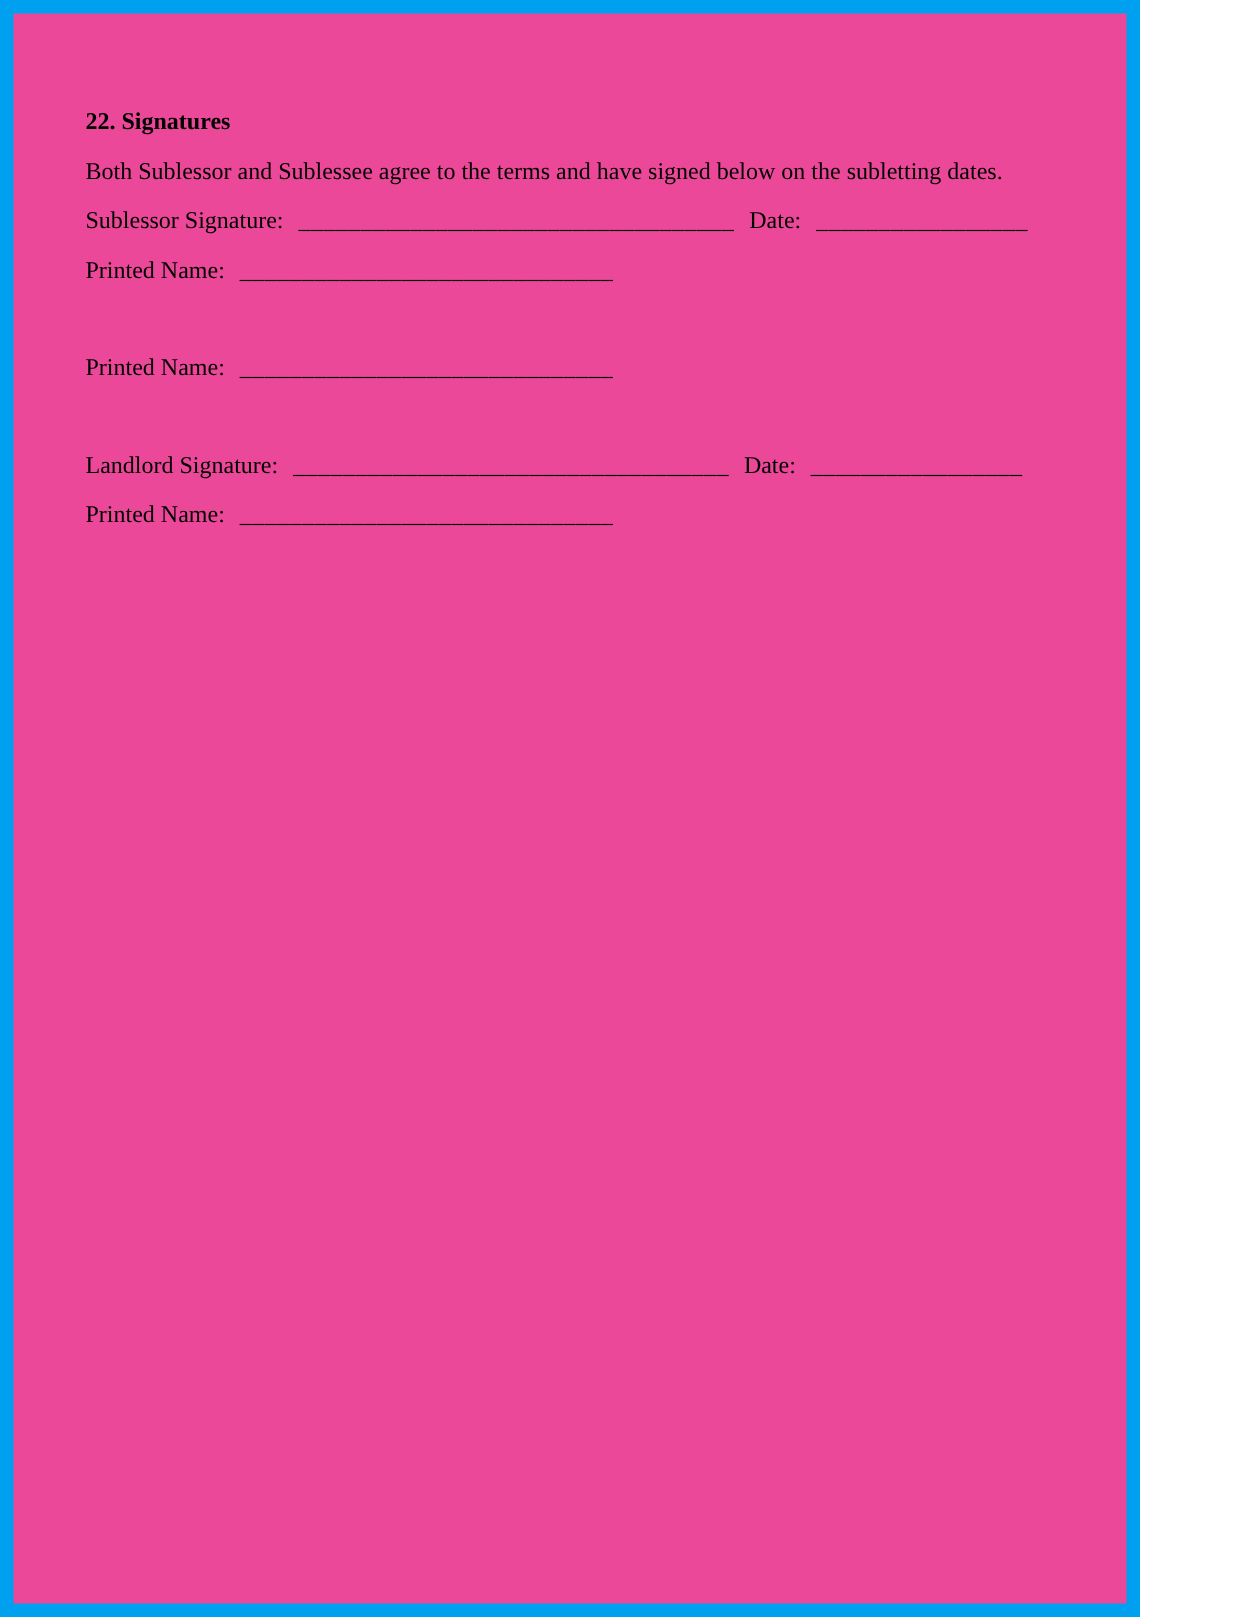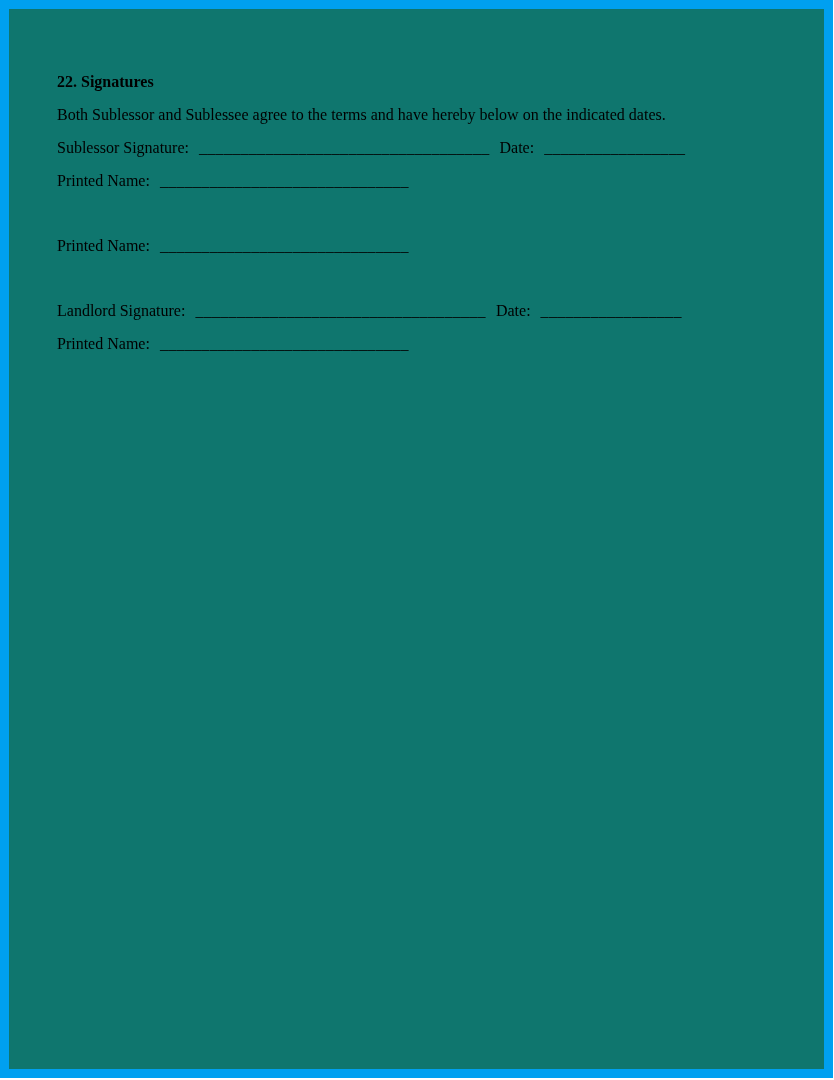--- a/index.html
+++ b/index.html
@@ -10,25 +10,25 @@
   body {
     width: 834px;
     height: 1080px;
     position: relative;
     font-family: "Liberation Serif", serif;
   }
   .page-frame {
     position: absolute;
     left: 0;
     top: 0;
-    width: 833px;
+    width: 760px;
     height: 1078px;
     box-sizing: border-box;
     border: 9px solid #00A0F0;
-    background: #0f766e;
+    background: #ec4899;
   }
   .doc-content {
     padding: 63px 40px 0 48px;
     color: #000000;
     font-size: 16px;
     line-height: 20px;
   }
   .doc-line {
     margin: 0 0 13px 0;
     white-space: nowrap;
@@ -47,21 +47,21 @@
   }
 </style>
 </head>
 <body>
 
 <div class="page-frame">
   <div class="doc-content">
 
     <p class="doc-line doc-heading">22. Signatures</p>
 
-    <p class="doc-line">Both Sublessor and Sublessee agree to the terms and have hereby below on the indicated dates.</p>
+    <p class="doc-line">Both Sublessor and Sublessee agree to the terms and have signed below on the subletting dates.</p>
 
     <div>
       <p class="doc-line">
         <span class="gap-r">Sublessor Signature:</span>
         <span class="sig-line gap-r">___________________________________</span>
         <span class="gap-r">Date:</span>
         <span class="date-line">_________________</span>
       </p>
       <p class="doc-line">
         <span class="gap-r">Printed Name:</span>

